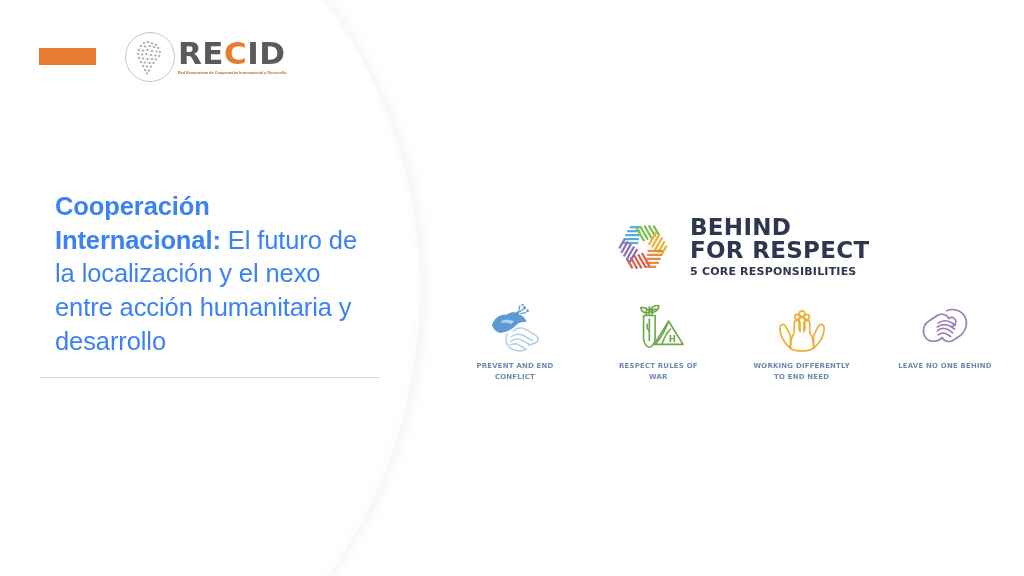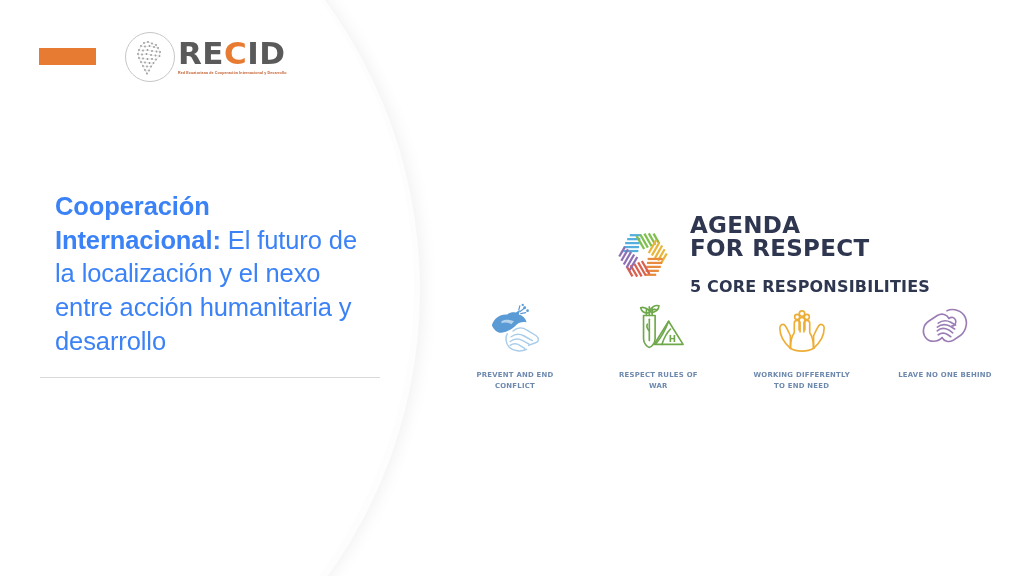--- a/index.html
+++ b/index.html
@@ -166,24 +166,24 @@
     font-weight: bold;
     font-size: 23px;
     line-height: 1.0;
     letter-spacing: 0.3px;
     color: #2E3650;
     white-space: nowrap;
   }
   .afh-text-sub {
     font-family: "DejaVu Sans", sans-serif;
     font-weight: bold;
-    font-size: 16px;
+    font-size: 11px;
     letter-spacing: 0.2px;
     color: #2E3650;
-    margin-top: 17px;
+    margin-top: 3px;
     white-space: nowrap;
   }
 
   
   .resp-row {
     position: absolute;
     left: 10px;
     top: 96px;
     width: 530px;
     display: flex;
@@ -197,21 +197,21 @@
     align-items: center;
   }
   .resp-icon {
     width: 64px;
     height: 60px;
     display: flex;
     align-items: flex-end;
     justify-content: center;
   }
   .resp-label {
-    margin-top: 14px;
+    margin-top: 5px;
     font-family: "DejaVu Sans", sans-serif;
     font-size: 6.9px;
     font-weight: bold;
     letter-spacing: 0.25px;
     line-height: 1.55;
     color: #6E89AE;
     text-align: center;
     text-transform: uppercase;
   }
 </style>
@@ -344,21 +344,21 @@
               <path d="M30 20 L47 20"></path>
                 <path d="M26 26 L46 26"></path>
               <path d="M23 32 L45 32"></path>
                 <path d="M21 38 L44 38"></path>
               <path d="M20 44 L43 44"></path>
             </g>
           </g>
         </svg>
       </div>
       <div>
-        <div class="afh-text-main">AGENDA</div>
+        <div class="afh-text-main">BEHIND</div>
         <div class="afh-text-main">FOR RESPECT</div>
         <div class="afh-text-sub">5 CORE RESPONSIBILITIES</div>
       </div>
     </div>
 
     <div class="resp-row">
 
       <div class="resp-item">
         <div class="resp-icon">
           <svg viewBox="0 0 64 56" width="62" height="54">

